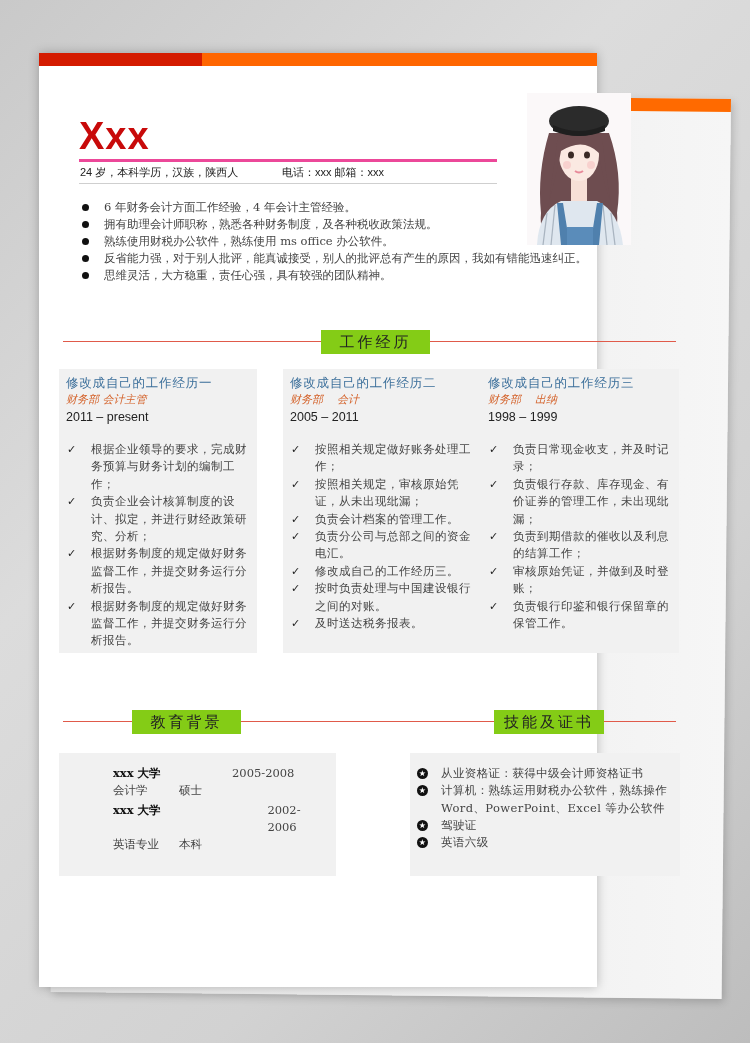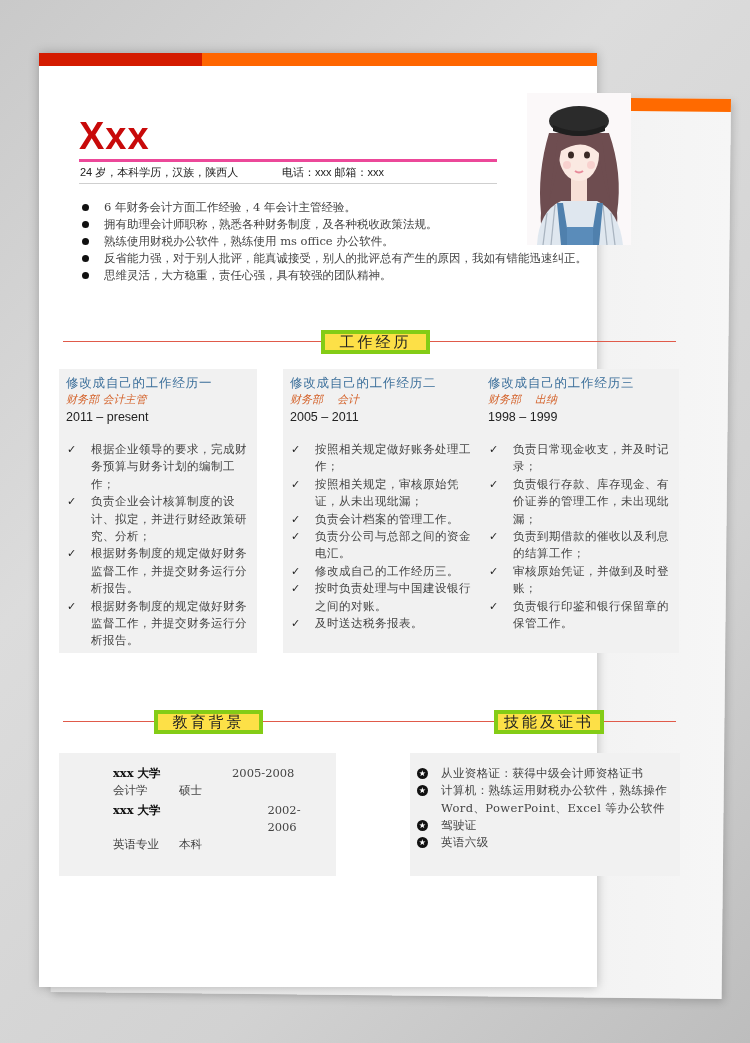--- a/index.html
+++ b/index.html
@@ -62,21 +62,21 @@
 
     .avatar {
       position: absolute; left: 488px; top: 40px; width: 104px; height: 152px;
       background: #fbf8f9; overflow: hidden;
     }
 
     .section-head { position: absolute; height: 24px; }
     .section-head .line { position: absolute; top: 11px; height: 1px; background: #e05a4a; }
     .section-head .title {
       position: absolute; top: 0; height: 24px;
-      border: 4px solid #84cc16; background: #fde047;
+      border: 7px solid #84cc16; background: #84cc16;
       font-size: 15px; color: #222; letter-spacing: 3px;
       display: flex; align-items: center; justify-content: center;
     }
 
     .job {
       position: absolute; top: 316px; width: 198px; height: 284px;
       background: #f1f1f1; padding: 5px 6px 16px 7px;
     }
     .job .jt { font-size: 12.5px; color: #3a6e9a; letter-spacing: 0.8px; line-height: 18px; }
     .job .jr { font-size: 11px; color: #d4622a; font-style: italic; line-height: 16px; }
@@ -208,21 +208,21 @@
       <li><span class="chk">✓</span><span>负责日常现金收支，并及时记录；</span></li>
       <li><span class="chk">✓</span><span>负责银行存款、库存现金、有价证券的管理工作，未出现纰漏；</span></li>
       <li><span class="chk">✓</span><span>负责到期借款的催收以及利息的结算工作；</span></li>
       <li><span class="chk">✓</span><span>审核原始凭证，并做到及时登账；</span></li>
       <li><span class="chk">✓</span><span>负责银行印鉴和银行保留章的保管工作。</span></li>
     </ul>
   </div>
 
   <div class="section-head" style="left:24px; top:657px; width:613px;">
     <div class="line" style="left:0; width:613px;"></div>
-    <div class="title" style="left:91px; width:109px;">教育背景</div>
+    <div class="title" style="left:69px; width:109px;">教育背景</div>
     <div class="title" style="left:431px; width:110px;">技能及证书</div>
   </div>
 
   <div class="edu">
     <div class="row">
       <span class="school" style="width:119px;">xxx 大学</span>
       <span>2005-2008</span>
     </div>
     <div class="row">
       <span style="width:66px;">会计学</span>

